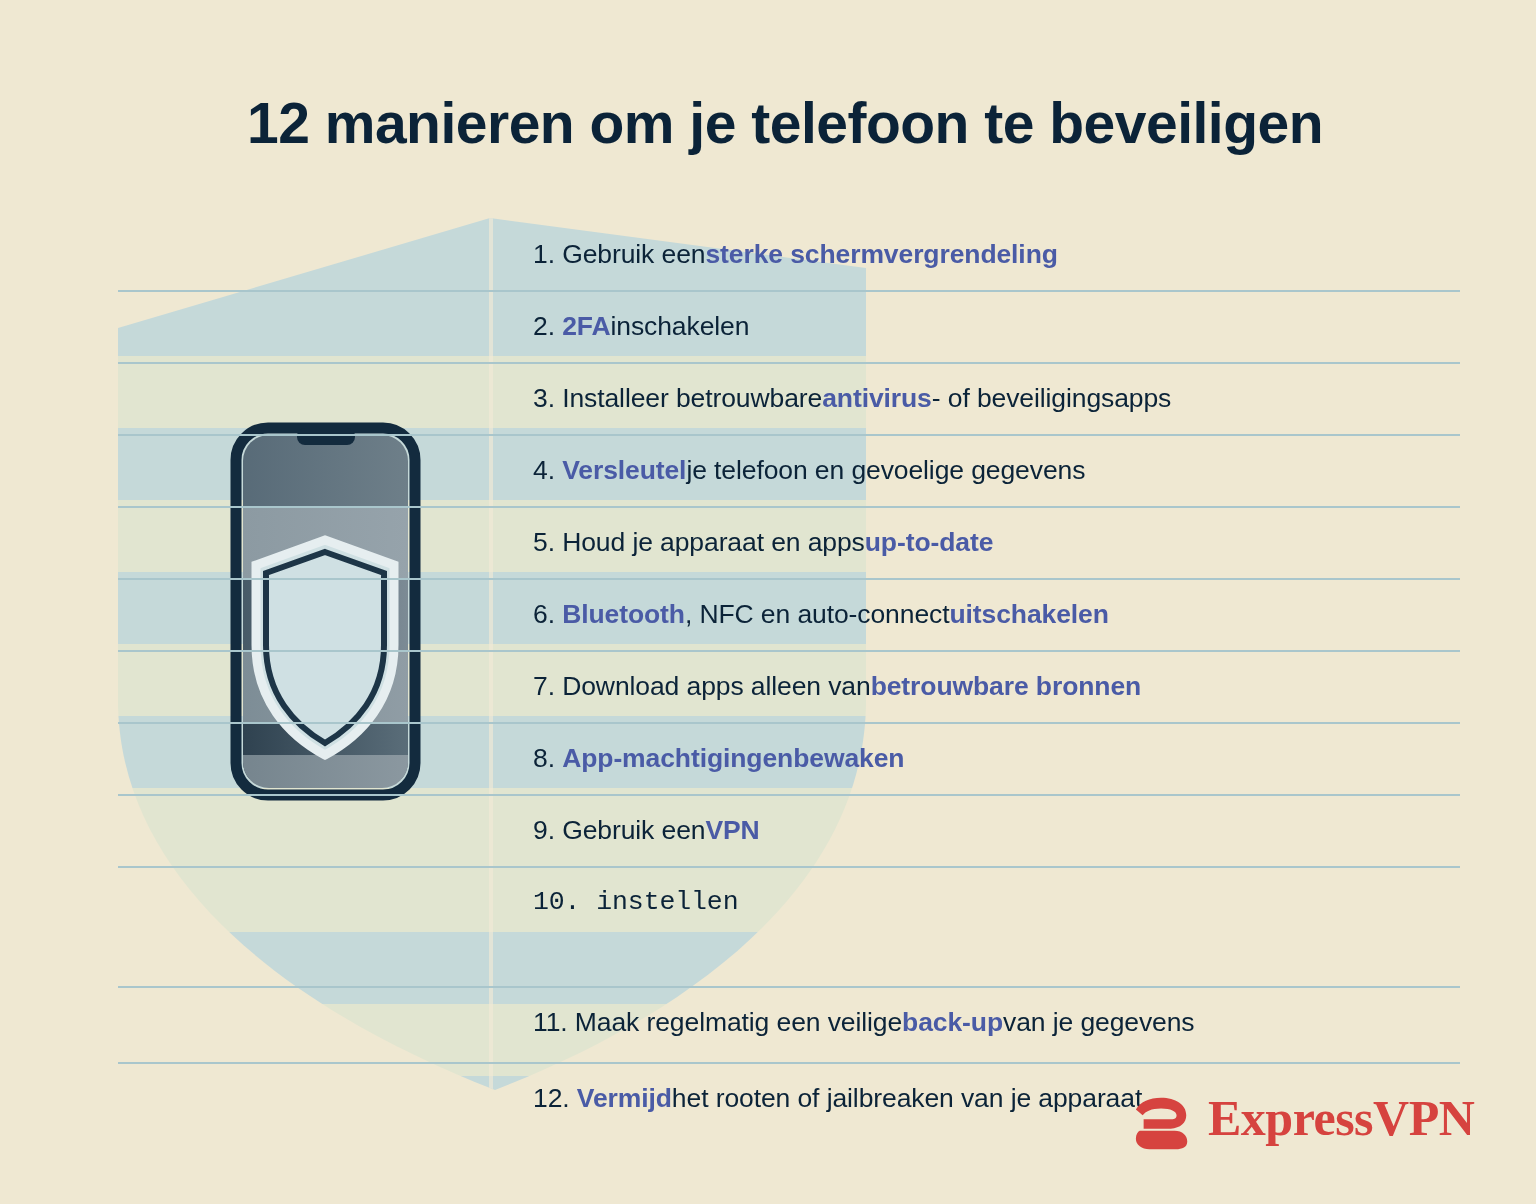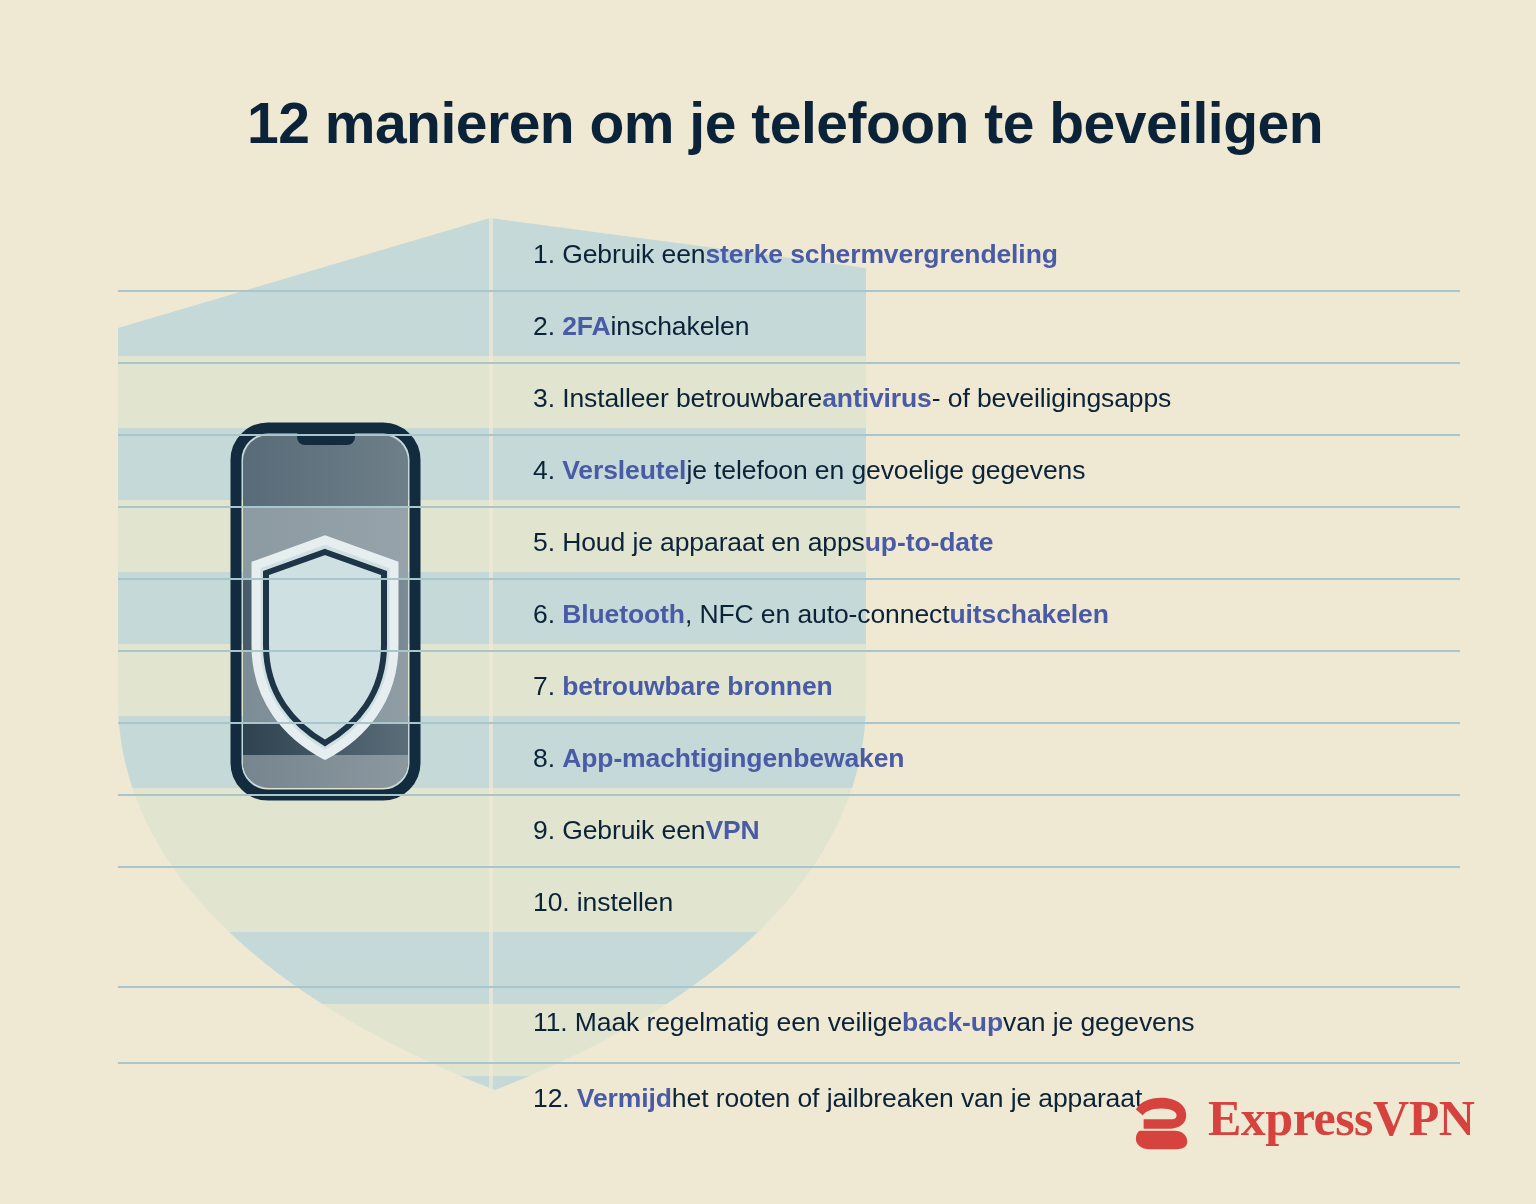--- a/index.html
+++ b/index.html
@@ -169,31 +169,31 @@
       <div class="row" style="top: 506px;">
         <div class="rule"></div>
         <div class="txt"><span>5.</span>&nbsp;<span>Houd je apparaat en apps </span><b>up-to-date</b></div>
       </div>
       <div class="row" style="top: 578px;">
         <div class="rule"></div>
         <div class="txt"><span>6.</span>&nbsp;<b>Bluetooth</b><span>, NFC en auto-connect </span><b>uitschakelen</b></div>
       </div>
       <div class="row" style="top: 650px;">
         <div class="rule"></div>
-        <div class="txt"><span>7.</span>&nbsp;<b>betrouwbare bronnen</b></div>
+        <div class="txt"><span>7.</span>&nbsp;<span>Download apps alleen van </span><b>betrouwbare bronnen</b></div>
       </div>
       <div class="row" style="top: 722px;">
         <div class="rule"></div>
         <div class="txt"><span>8.</span>&nbsp;<b>App-machtigingen</b><b>bewaken</b></div>
       </div>
       <div class="row" style="top: 794px;">
         <div class="rule"></div>
         <div class="txt"><span>9.</span>&nbsp;<span>Gebruik een </span><b>VPN</b></div>
       </div>
-      <div class="row" style="top: 866px;">
+      <div class="row" style="top: 866px; font-family: Liberation Mono, monospace;">
         <div class="rule"></div>
         <div class="txt"><span>10.</span>&nbsp;<span> instellen</span></div>
       </div>
       <div class="row" style="top: 986px;">
         <div class="rule"></div>
         <div class="txt"><span>11.</span>&nbsp;<span>Maak regelmatig een veilige </span><b>back-up</b><span> van je gegevens</span></div>
       </div>
       <div class="row" style="top: 1062px;">
         <div class="rule"></div>
         <div class="txt"><span>12.</span>&nbsp;<b>Vermijd</b><span> het rooten of jailbreaken van je apparaat</span></div>

